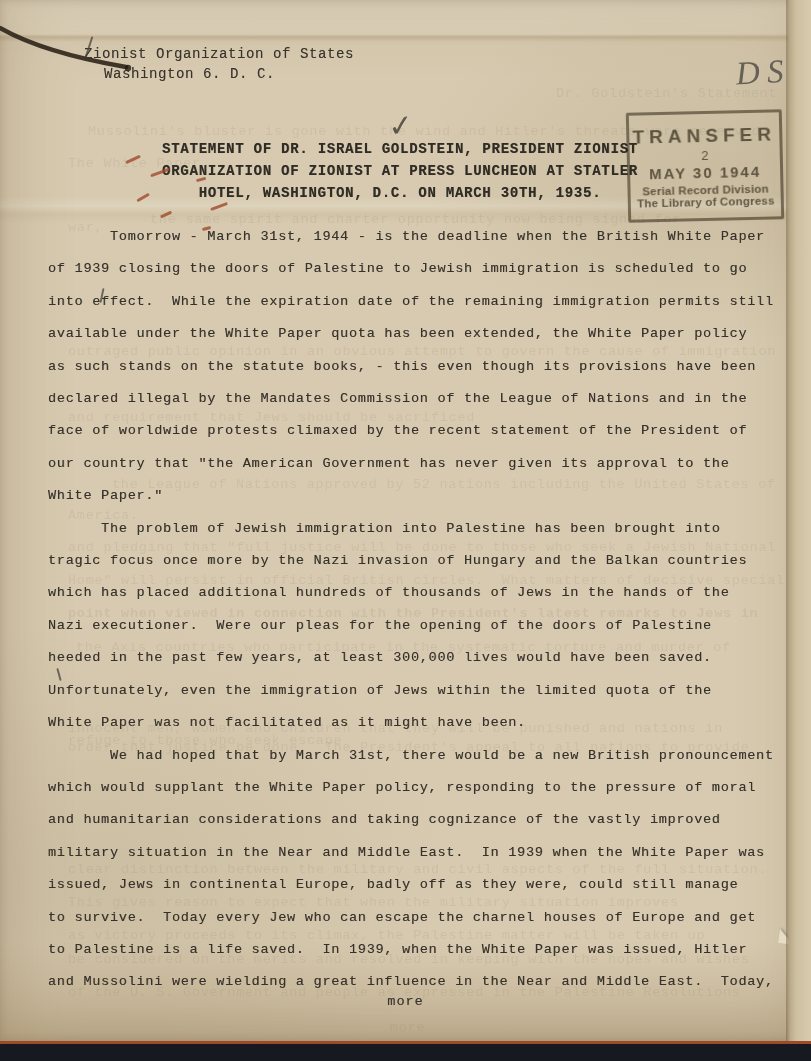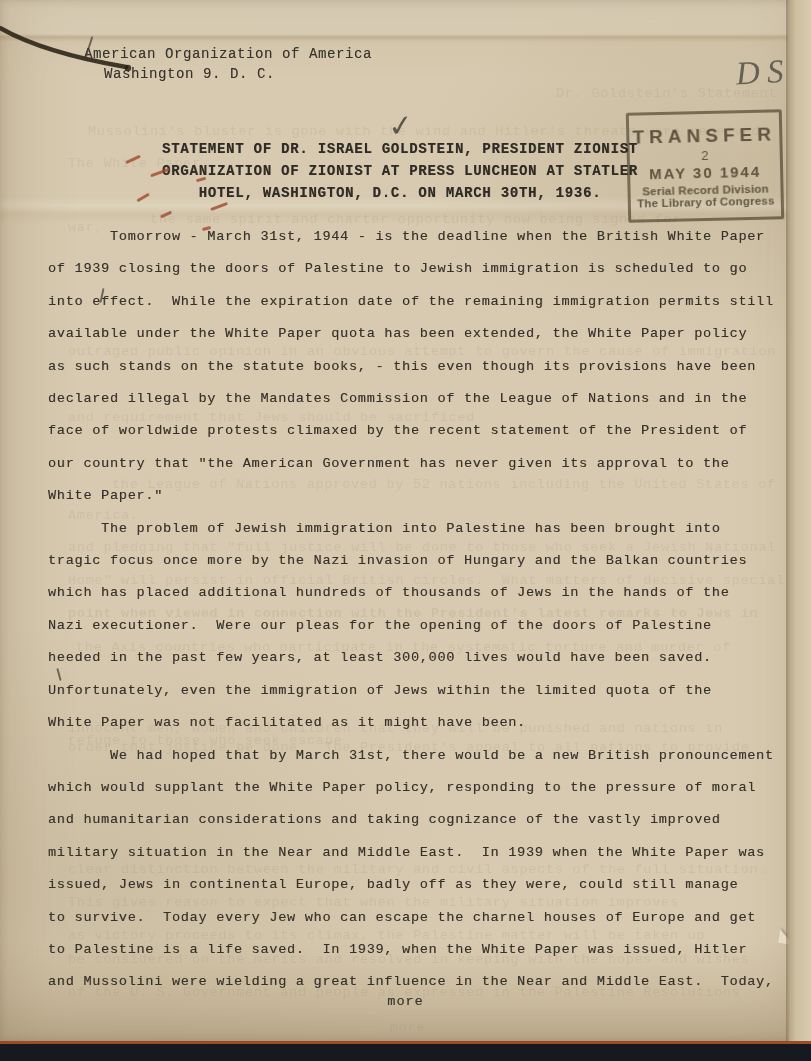--- a/index.html
+++ b/index.html
@@ -90,22 +90,22 @@
 <div class="page">
 
   <svg class="pen-stroke" width="160" height="90" viewBox="0 0 160 90">
     <path d="M0,28 C35,48 85,60 126,67" stroke="#241c12" stroke-width="4.5" fill="none" stroke-linecap="round" opacity="0.85"></path>
     <circle cx="128" cy="68" r="3.2" fill="#241c12" opacity="0.8"></circle>
   </svg>
 
   <div class="ds-note">DS</div>
 
   <div class="letterhead">
-    <div class="lh1">American Organization of America</div>
-    <div class="lh3">Washington 9. D. C.</div>
+    <div class="lh1">Zionist Organization of States</div>
+    <div class="lh3">Washington 6. D. C.</div>
   </div>
 
   <div id="ghost-layer">
       <div class="ghost" style="left: 556px; top: 86px;">Dr. Goldstein's Statement</div>
       <div class="ghost" style="left: 88px; top: 124px;">Mussolini's bluster is gone with the wind and Hitler's threats were received.</div>
       <div class="ghost" style="left: 68px; top: 156px;">The White Paper</div>
       <div class="ghost" style="left: 150px; top: 190px; margin-top: 22px;">the same spirit and charter opportunity now being signed for</div>
       <div class="ghost" style="left: 68px; top: 220px;">war,</div>
       <div class="ghost" style="left: 68px; top: 344px;">outraged public opinion in an obvious attempt to govern the cause of immigration</div>
       <div class="ghost" style="left: 68px; top: 410px;">and requirement that Jews should be sacrificed</div>
@@ -124,21 +124,21 @@
       <div class="ghost" style="left: 68px; top: 952px;">be considered on the merits and resolved in keeping with the hopes and wishes</div>
       <div class="ghost" style="left: 68px; top: 985px;">of the U. S. Government and people as expressed in the Palestine Resolutions</div>
       <div class="ghost" style="left: 390px; top: 1020px;">more</div>
     </div>
 
   <div class="check">✓</div>
 
   <div class="title-block">
     <div>STATEMENT OF DR. ISRAEL GOLDSTEIN, PRESIDENT ZIONIST</div>
     <div>ORGANIZATION OF ZIONIST AT PRESS LUNCHEON AT STATLER</div>
-    <div>HOTEL, WASHINGTON, D.C. ON MARCH 30TH, 1936.</div>
+    <div>HOTEL, WASHINGTON, D.C. ON MARCH 30TH, 1935.</div>
   </div>
 
   <div class="stamp">
     <div class="s1">TRANSFER</div>
     <div class="s2">2</div>
     <div class="s3">MAY 30 1944</div>
     <div class="s4">Serial Record Division</div>
     <div class="s5">The Library of Congress</div>
   </div>
 

